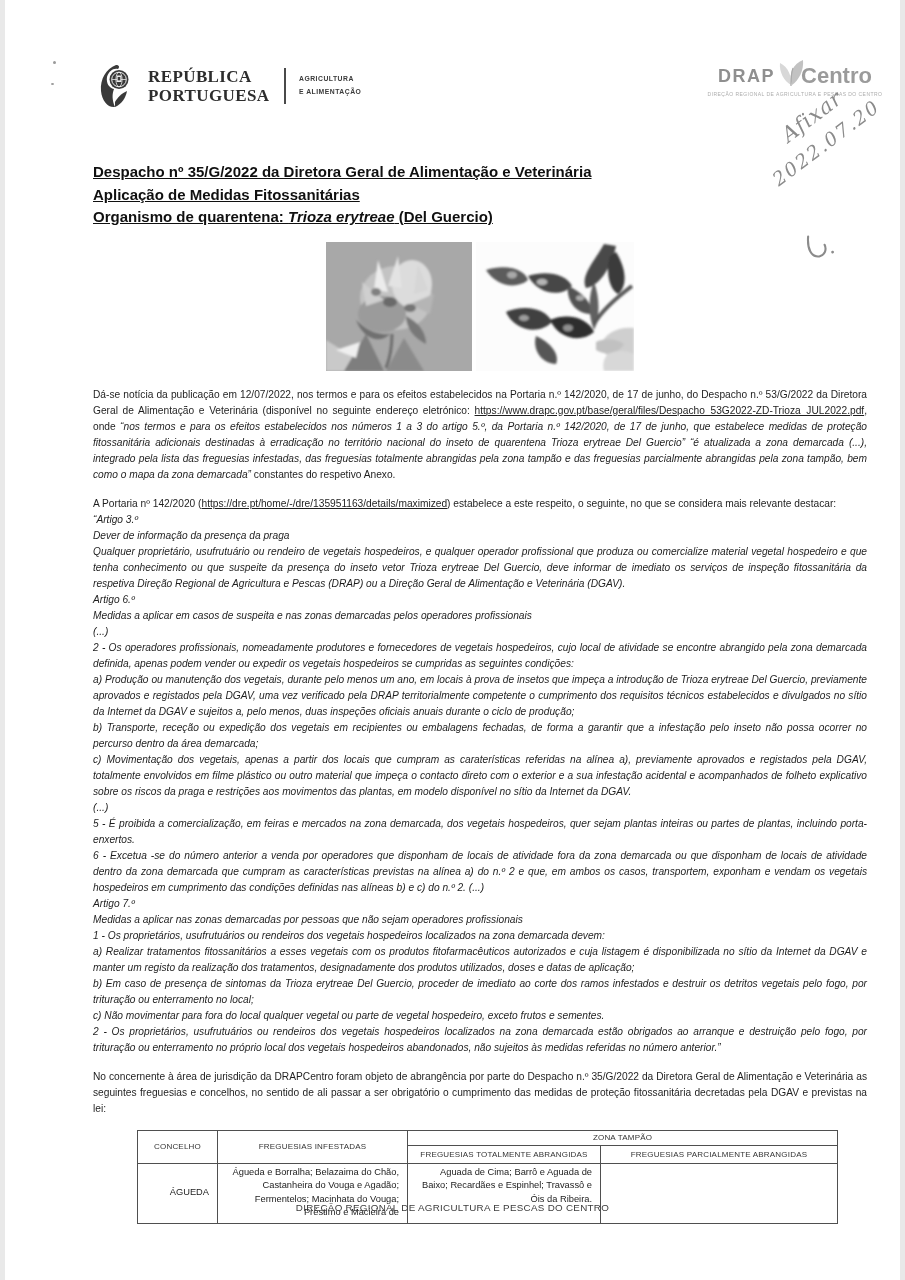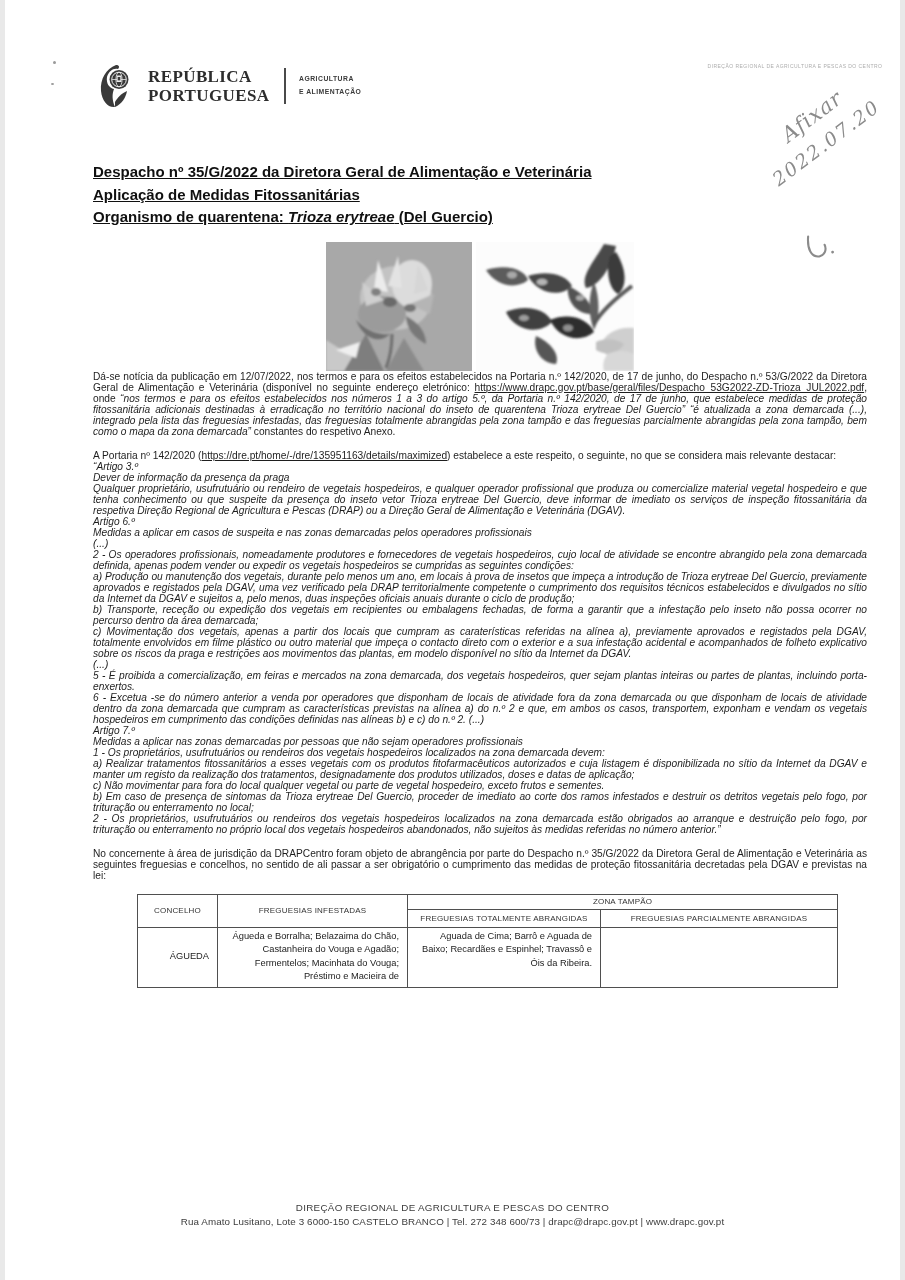--- a/index.html
+++ b/index.html
@@ -42,21 +42,21 @@
 
   
   .content { position:absolute; left:88px; top:146px; width:774px; }
   .doc-title { margin:0; text-align:center; font-size:30px; font-weight:bold; letter-spacing:1px; color:#101010; }
   .subtitle { margin-top:15px; text-align:left; font-weight:bold; font-size:15px; line-height:1.5; color:#101010;text-decoration:underline; }
   .species { font-style:italic; }
 
   .photos { display:flex; justify-content:center; gap:4px; margin-top:13px; }
   .photo { display:block; }
 
-  .bodytext { margin-top:0; font-size:10.2px; line-height:11px; text-align:justify; color:#1e1e1e; }
+  .bodytext { margin-top:16px; font-size:10.2px; line-height:16px; text-align:justify; color:#1e1e1e; }
   .bodyline { margin:0; }
   .bodyline.gap { margin-top:13px; }
   .it { font-style:italic; }
   .rm { font-style:normal; }
   a.doclink { color:#1e1e1e; text-decoration:underline; }
 
   
   table.zones { border-collapse:collapse; margin:13px 0 0 44px; width:700px; table-layout:fixed; }
   table.zones th, table.zones td { border:1px solid #4f4f4f; }
   table.zones { border:1.5px solid #3f3f3f; }
@@ -94,20 +94,29 @@
       <div>PORTUGUESA</div>
     </div>
     <div class="gov-divider"></div>
     <div class="gov-dept">
       <div>AGRICULTURA</div>
       <div>E ALIMENTAÇÃO</div>
     </div>
   </div>
 
   <div class="drap-logo">
+    <div class="drap-row">
+      <span class="drap-word1">DRAP</span>
+      <svg class="drap-leaf" viewBox="0 0 30 28">
+        <path d="M15,26 C11,15 16,5 26,1 C27,11 22,21 15,26 Z" fill="#c2c2c2"></path>
+        <path d="M14,26 C15,17 11,8 3,4 C2,13 7,22 14,26 Z" fill="#d8d8d8"></path>
+        <path d="M14,27 C14,21 14,14 16,9" stroke="#a9a9a9" stroke-width="1.2" fill="none"></path>
+      </svg>
+      <span class="drap-word2">Centro</span>
+    </div>
     <div class="drap-tagline">DIREÇÃO REGIONAL DE AGRICULTURA E PESCAS DO CENTRO</div>
   </div>
 
   <div class="handwritten">
     <div class="hand-line1">Afixar</div>
     <div class="hand-line2">2022.07.20</div>
   </div>
   <svg class="hand-mark" viewBox="0 0 30 30">
     <path d="M6,2 C2,14 4,23 12,24 C18,24 21,19 20,14" stroke="#8b8b8b" stroke-width="2.1" fill="none" stroke-linecap="round"></path>
     <circle cx="26" cy="23" r="1.4" fill="#8b8b8b"></circle>
@@ -196,22 +205,22 @@
         <p class="bodyline"><span class="it">a) Produção ou manutenção dos vegetais, durante pelo menos um ano, em locais à prova de insetos que impeça a introdução de Trioza erytreae Del Guercio, previamente aprovados e registados pela DGAV, uma vez verificado pela DRAP territorialmente competente o cumprimento dos requisitos técnicos estabelecidos e divulgados no sítio da Internet da DGAV e sujeitos a, pelo menos, duas inspeções oficiais anuais durante o ciclo de produção;</span></p>
         <p class="bodyline"><span class="it">b) Transporte, receção ou expedição dos vegetais em recipientes ou embalagens fechadas, de forma a garantir que a infestação pelo inseto não possa ocorrer no percurso dentro da área demarcada;</span></p>
         <p class="bodyline"><span class="it">c) Movimentação dos vegetais, apenas a partir dos locais que cumpram as caraterísticas referidas na alínea a), previamente aprovados e registados pela DGAV, totalmente envolvidos em filme plástico ou outro material que impeça o contacto direto com o exterior e a sua infestação acidental e acompanhados de folheto explicativo sobre os riscos da praga e restrições aos movimentos das plantas, em modelo disponível no sítio da Internet da DGAV.</span></p>
         <p class="bodyline"><span class="it">(...)</span></p>
         <p class="bodyline"><span class="it">5 - É proibida a comercialização, em feiras e mercados na zona demarcada, dos vegetais hospedeiros, quer sejam plantas inteiras ou partes de plantas, incluindo porta-enxertos.</span></p>
         <p class="bodyline"><span class="it">6 - Excetua -se do número anterior a venda por operadores que disponham de locais de atividade fora da zona demarcada ou que disponham de locais de atividade dentro da zona demarcada que cumpram as características previstas na alínea a) do n.º 2 e que, em ambos os casos, transportem, exponham e vendam os vegetais hospedeiros em cumprimento das condições definidas nas alíneas b) e c) do n.º 2. (...)</span></p>
         <p class="bodyline"><span class="it">Artigo 7.º</span></p>
         <p class="bodyline"><span class="it">Medidas a aplicar nas zonas demarcadas por pessoas que não sejam operadores profissionais</span></p>
         <p class="bodyline"><span class="it">1 - Os proprietários, usufrutuários ou rendeiros dos vegetais hospedeiros localizados na zona demarcada devem:</span></p>
         <p class="bodyline"><span class="it">a) Realizar tratamentos fitossanitários a esses vegetais com os produtos fitofarmacêuticos autorizados e cuja listagem é disponibilizada no sítio da Internet da DGAV e manter um registo da realização dos tratamentos, designadamente dos produtos utilizados, doses e datas de aplicação;</span></p>
+        <p class="bodyline"><span class="it">b) Em caso de presença de sintomas da Trioza erytreae Del Guercio, proceder de imediato ao corte dos ramos infestados e destruir os detritos vegetais pelo fogo, por trituração ou enterramento no local;</span></p>
         <p class="bodyline"><span class="it">c) Não movimentar para fora do local qualquer vegetal ou parte de vegetal hospedeiro, exceto frutos e sementes.</span></p>
-        <p class="bodyline"><span class="it">b) Em caso de presença de sintomas da Trioza erytreae Del Guercio, proceder de imediato ao corte dos ramos infestados e destruir os detritos vegetais pelo fogo, por trituração ou enterramento no local;</span></p>
         <p class="bodyline"><span class="it">2 - Os proprietários, usufrutuários ou rendeiros dos vegetais hospedeiros localizados na zona demarcada estão obrigados ao arranque e destruição pelo fogo, por trituração ou enterramento no próprio local dos vegetais hospedeiros abandonados, não sujeitos às medidas referidas no número anterior.”</span></p>
         <p class="bodyline gap"><span class="rm">No concernente à área de jurisdição da DRAPCentro foram objeto de abrangência por parte do Despacho n.º 35/G/2022 da Diretora Geral de Alimentação e Veterinária as seguintes freguesias e concelhos, no sentido de ali passar a ser obrigatório o cumprimento das medidas de proteção fitossanitária decretadas pela DGAV e previstas na lei:</span></p>
       </div>
 
     <table class="zones">
       <colgroup>
           <col style="width:80px">
           <col style="width:190px">
           <col style="width:193px">
           <col style="width:237px">
@@ -234,16 +243,15 @@
           <td class="c">Aguada de Cima; Barrô e Aguada de Baixo; Recardães e Espinhel; Travassô e Óis da Ribeira.</td>
           <td class="c"></td>
         </tr>
       </tbody>
     </table>
 
   </div>
 
   <div class="footer">
     <div class="footer-line1">DIREÇÃO REGIONAL DE AGRICULTURA E PESCAS DO CENTRO</div>
-    <div class="footer-line2">Rua Amato Lusitano, Lote 3  6000-150 CASTELO BRANCO | Tel. 272 348 600/73 | drapc@drapc.gov.pt | www.drapc.gov.pt</div>
   </div>
 
 </div>
 
 </body></html>

